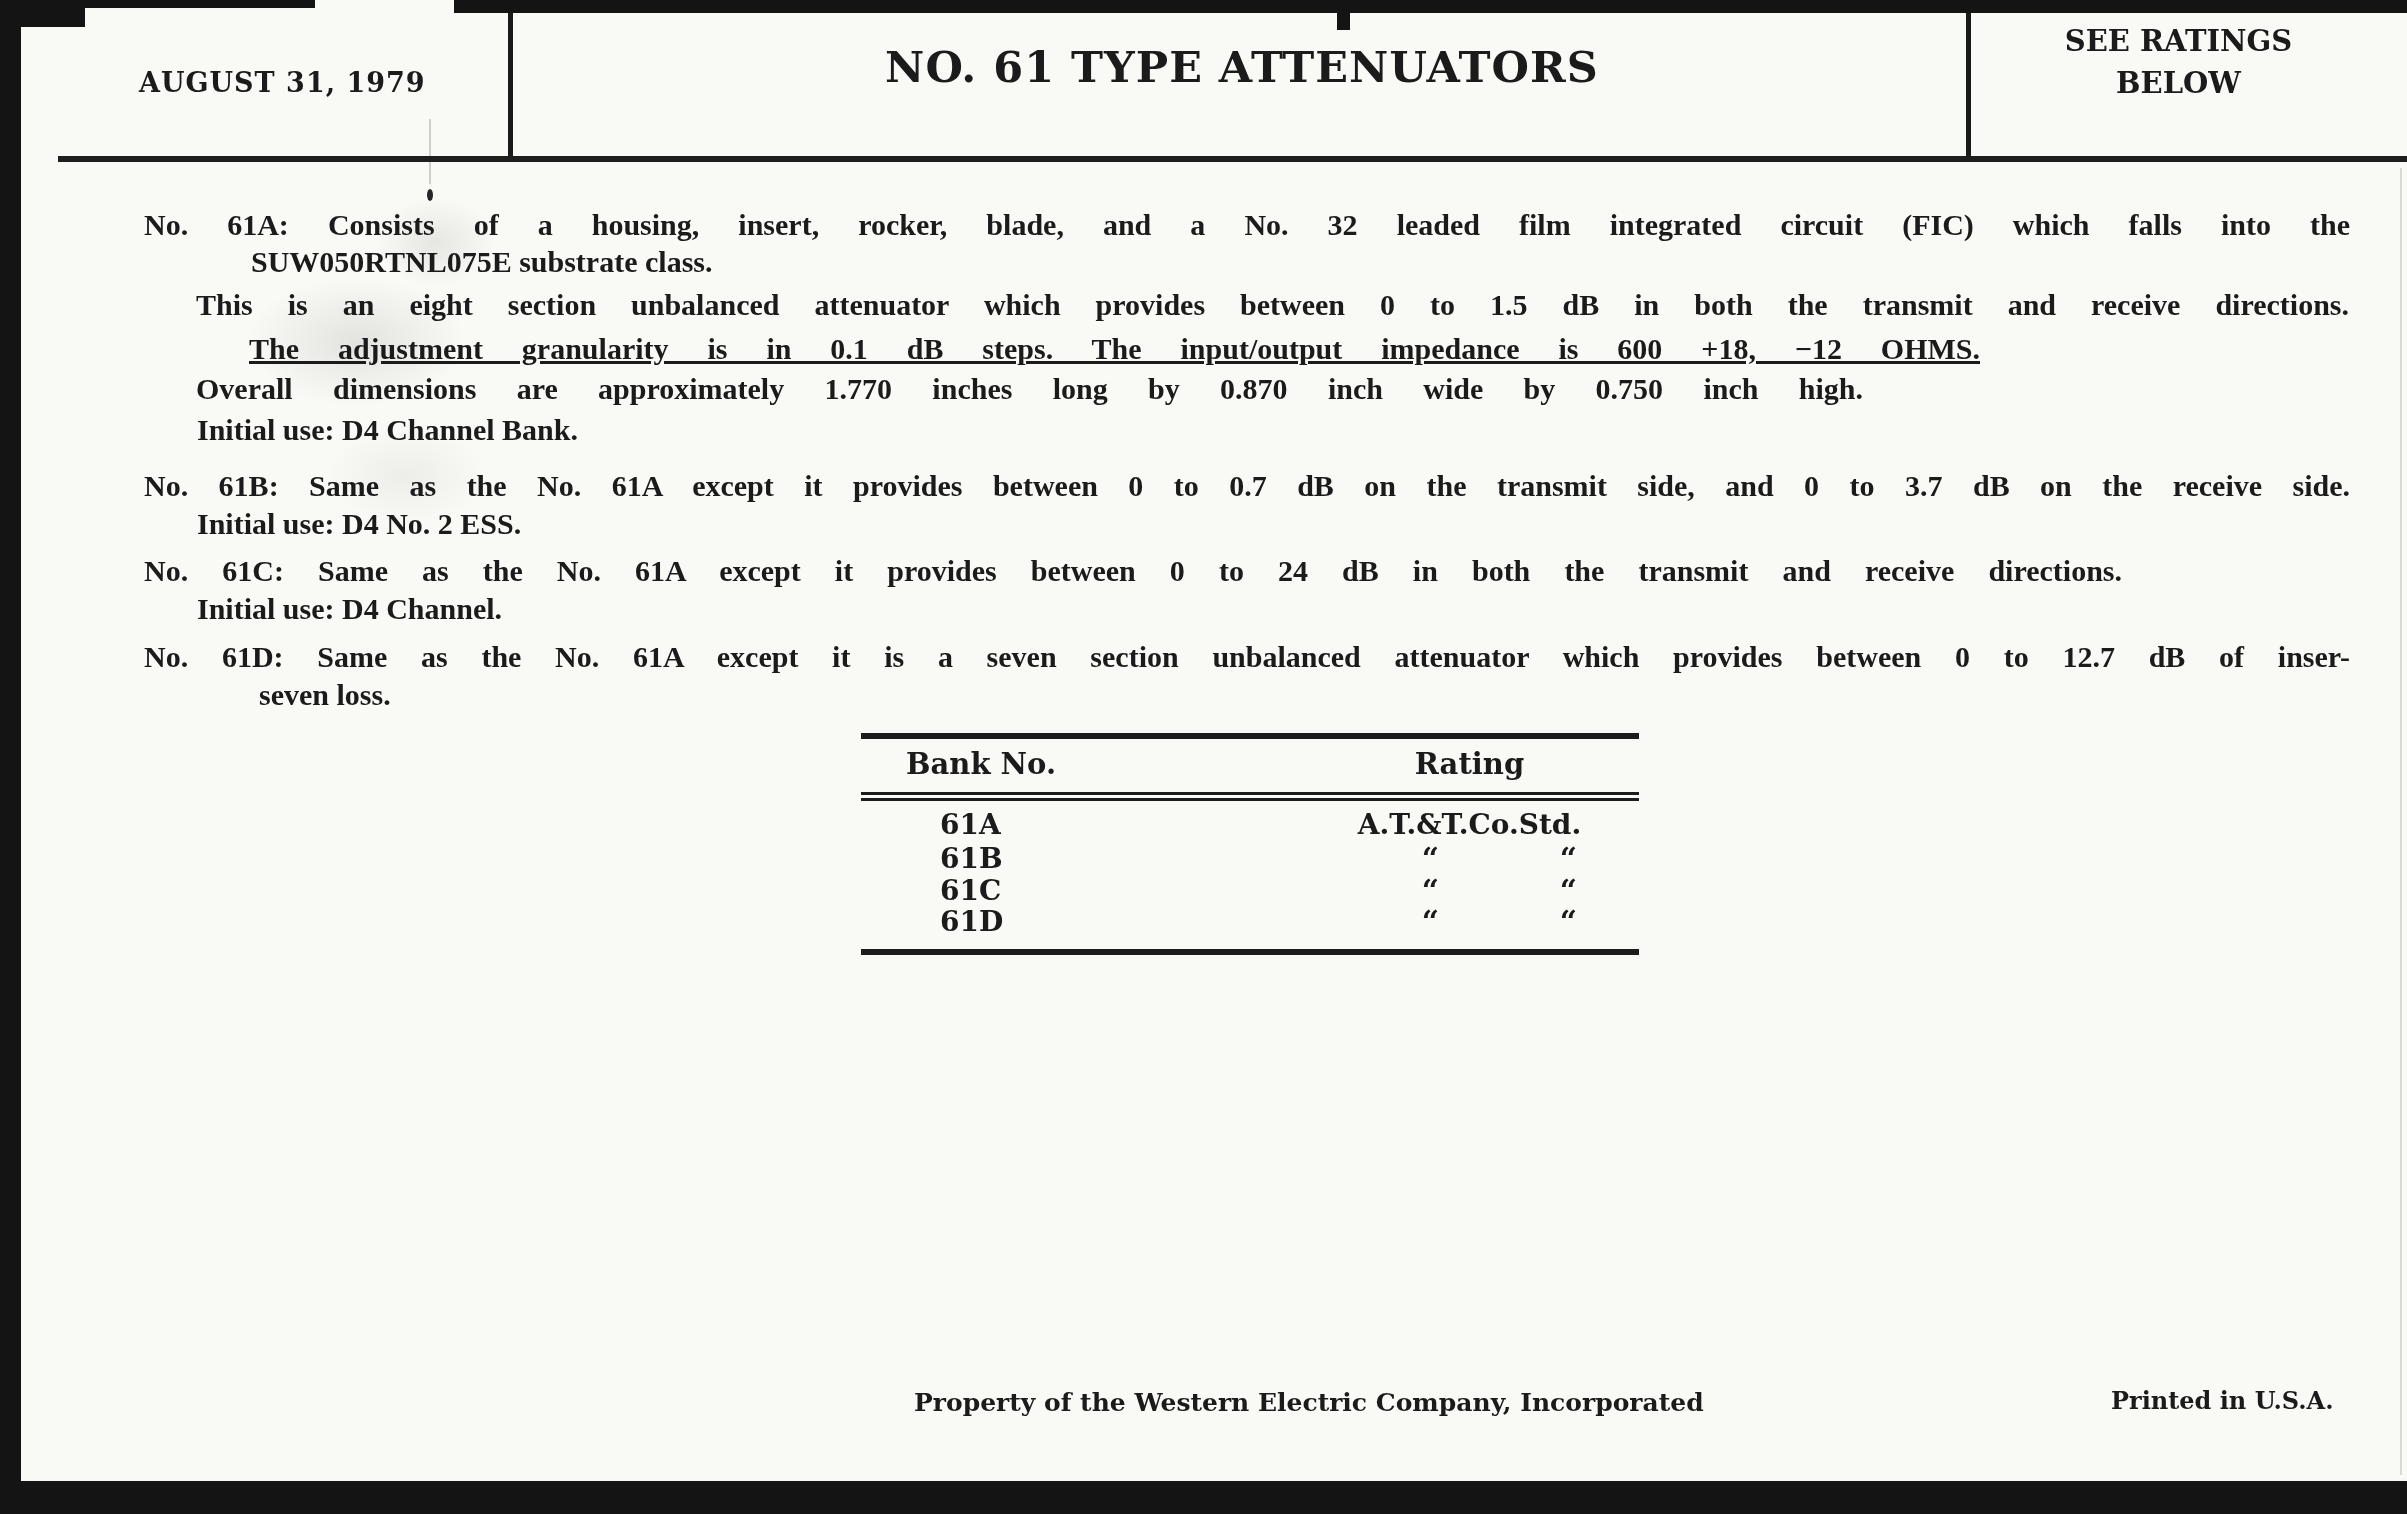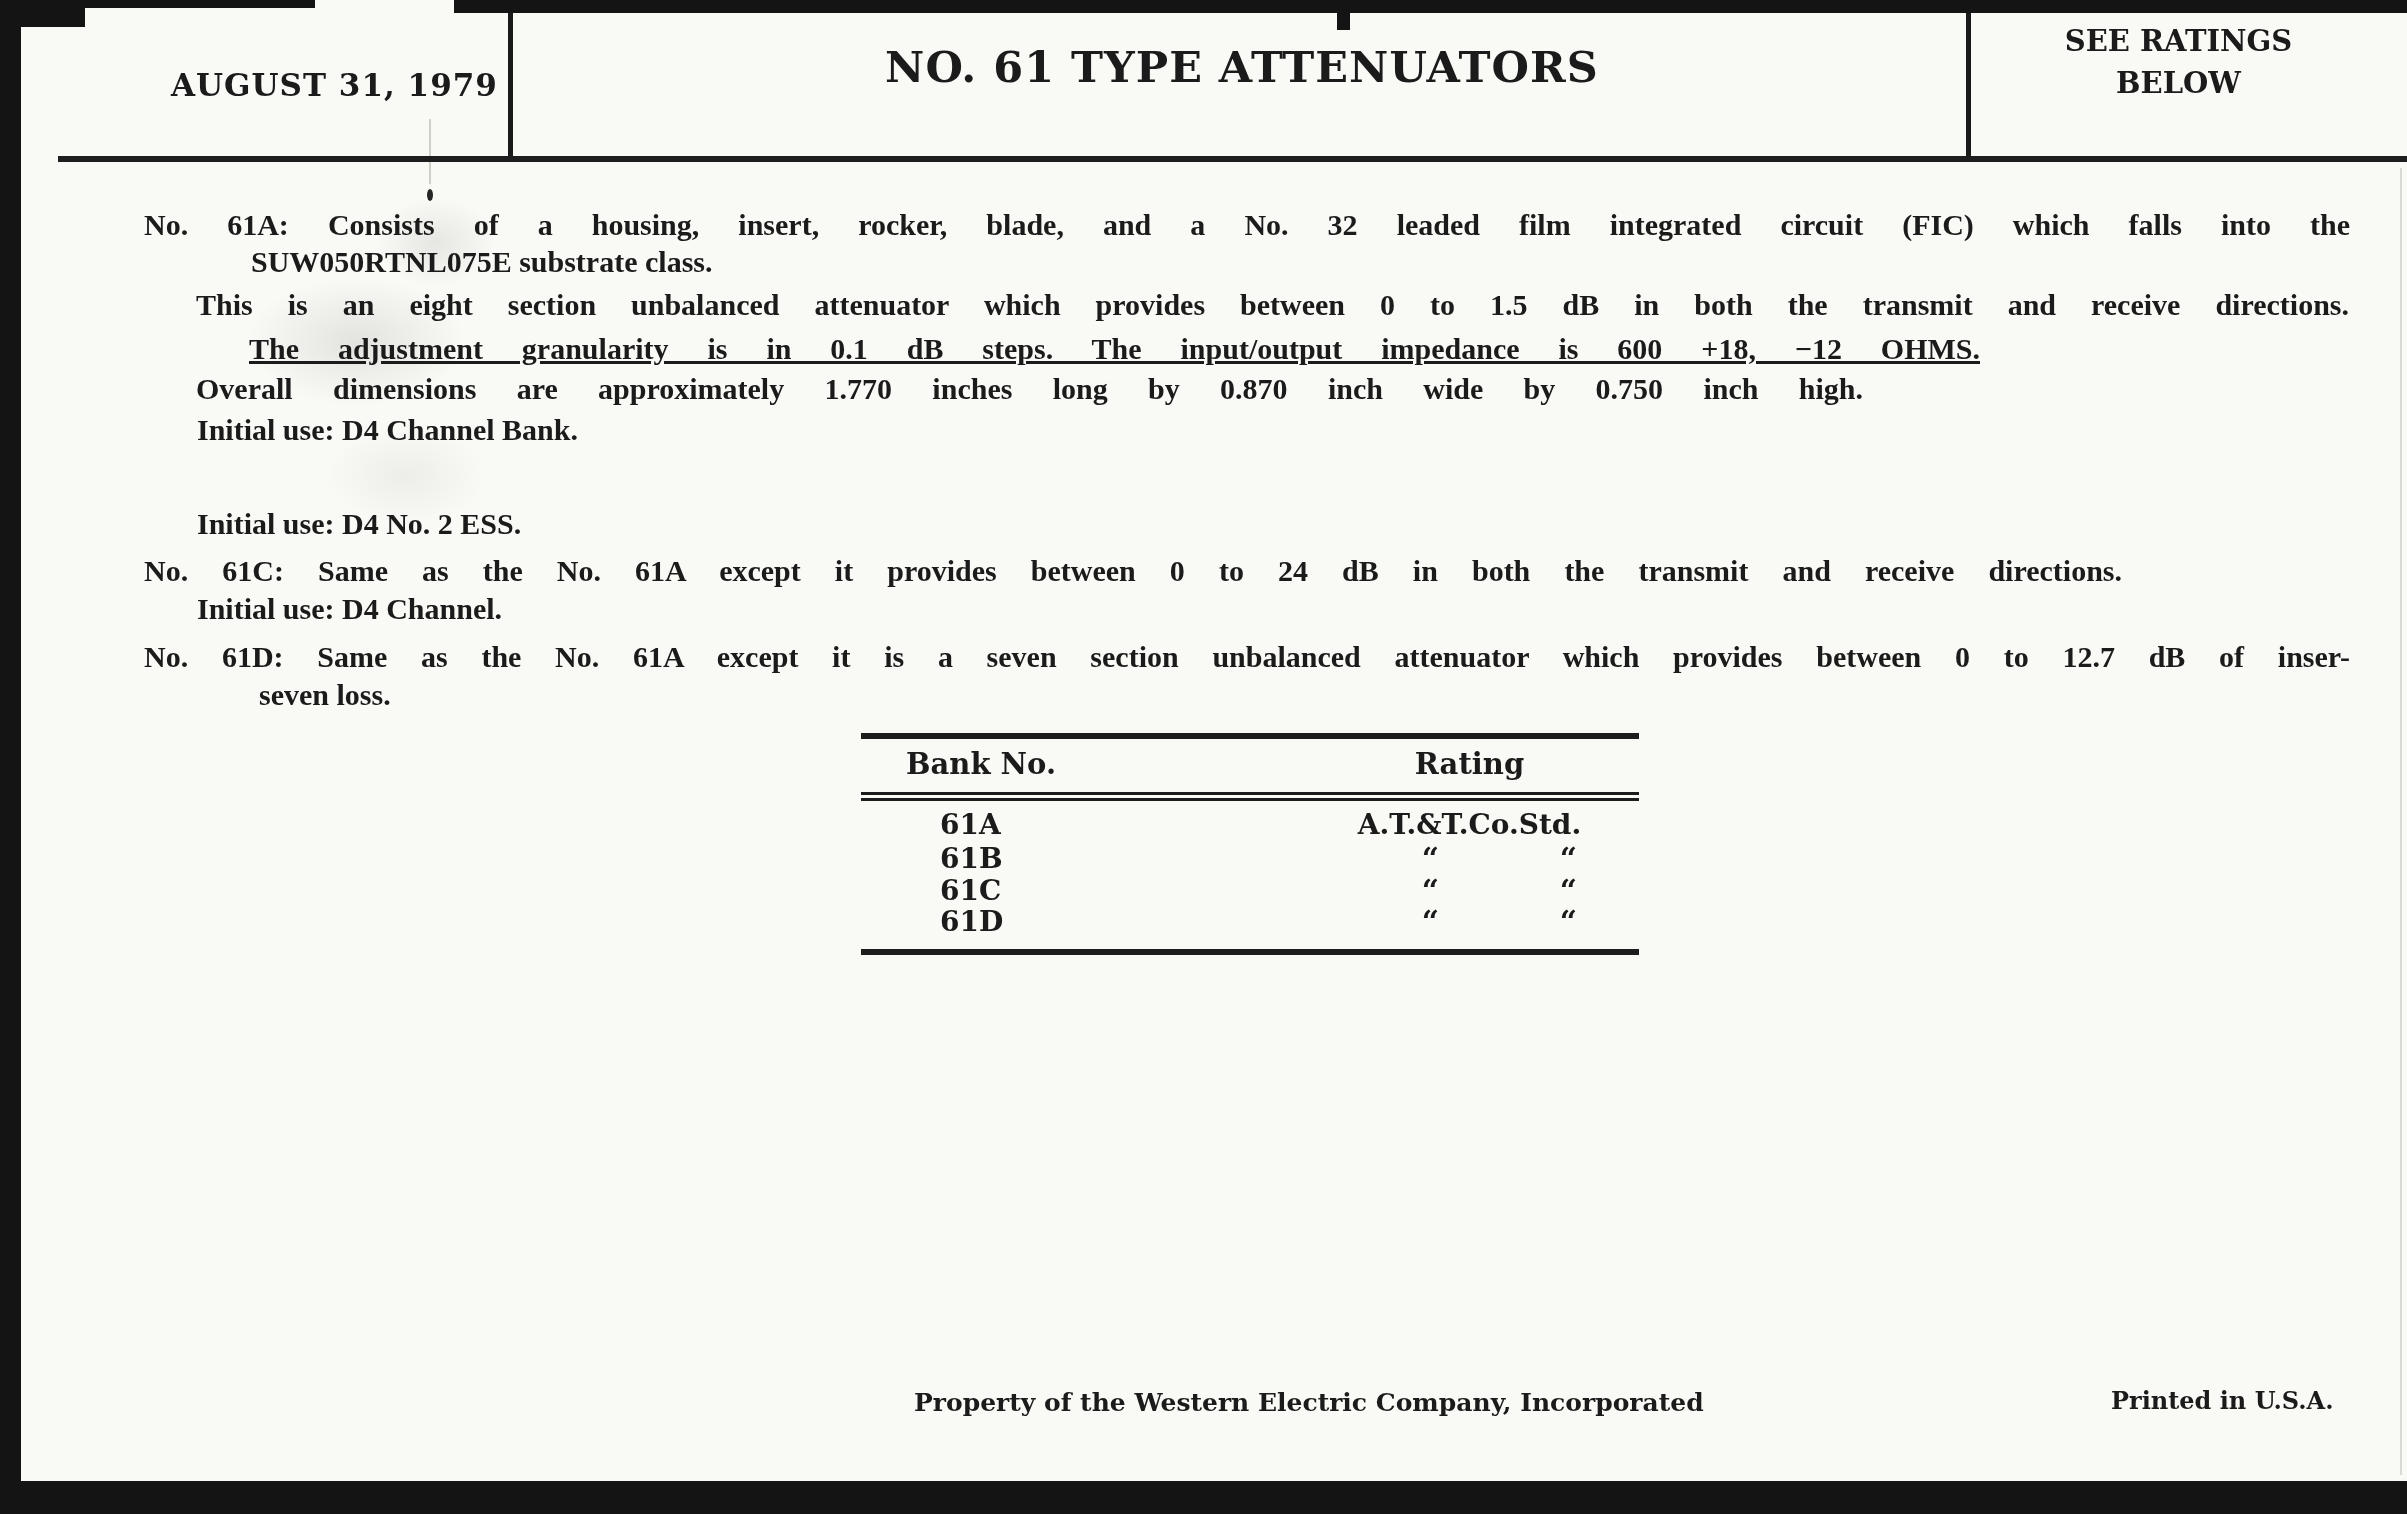--- a/index.html
+++ b/index.html
@@ -9,21 +9,21 @@
   
   .art{position:absolute;background:#141414;}
   .band-left{left:0;top:0;width:21px;height:1515px;}
   .block-topleft{left:0;top:0;width:85px;height:27px;}
   .strip-thin{left:85px;top:0;width:230px;height:8px;}
   .strip-main{left:454px;top:0;width:1953px;height:13px;}
   .notch{left:1337px;top:0;width:13px;height:30px;}
   .band-bottom{left:0;top:1481px;width:2408px;height:34px;}
   
   .hdr-text{position:absolute;font-weight:bold;white-space:nowrap;font-family:"DejaVu Serif","Liberation Serif",serif;}
-  .date{left:139px;top:67px;font-size:31px;letter-spacing:1px;margin-left:32px;}
+  .date{left:139px;top:67px;font-size:27px;letter-spacing:1px;}
   .title{left:762px;top:42px;width:960px;text-align:center;font-size:43px;letter-spacing:1px;}
   .note{left:2020px;top:20px;width:317px;text-align:center;font-size:29px;line-height:42px;white-space:normal;}
   .vdiv{position:absolute;width:5px;background:#1a1a1a;}
   .vdiv1{left:508px;top:6px;height:152px;}
   .vdiv2{left:1966px;top:0;height:158px;}
   .hrule{position:absolute;left:58px;top:156px;width:2349px;height:6px;background:#1e1e1e;}
   
   .bl{position:absolute;font-weight:bold;font-size:30px;line-height:37px;white-space:nowrap;}
   .jst{white-space:normal;text-align:justify;text-align-last:justify;overflow:hidden;max-height:37px;}
   .l0{top:206px;left:144px;width:2206px;}
@@ -93,20 +93,21 @@
   <div class="vdiv vdiv1"></div>
   <div class="vdiv vdiv2"></div>
   <div class="hrule"></div>
 
   <div class="bl jst l0">No. 61A: Consists of a housing, insert, rocker, blade, and a No. 32 leaded film integrated circuit (FIC) which falls into the</div>
   <div class="bl l1">SUW050RTNL075E substrate class.</div>
   <div class="bl jst l2">This is an eight section unbalanced attenuator which provides between 0 to 1.5 dB in both the transmit and receive directions.</div>
   <div class="bl jst l3">The adjustment granularity is in 0.1 dB steps. The input/output impedance is 600 +18, −12 OHMS.</div>
   <div class="bl jst l4">Overall dimensions are approximately 1.770 inches long by 0.870 inch wide by 0.750 inch high.</div>
   <div class="bl l5">Initial use: D4 Channel Bank.</div>
+  <div class="bl jst l6">No. 61B: Same as the No. 61A except it provides between 0 to 0.7 dB on the transmit side, and 0 to 3.7 dB on the receive side.</div>
   <div class="bl l7">Initial use: D4 No. 2 ESS.</div>
   <div class="bl jst l8">No. 61C: Same as the No. 61A except it provides between 0 to 24 dB in both the transmit and receive directions.</div>
   <div class="bl l9">Initial use: D4 Channel.</div>
   <div class="bl jst l10">No. 61D: Same as the No. 61A except it is a seven section unbalanced attenuator which provides between 0 to 12.7 dB of inser-</div>
   <div class="bl l11">seven loss.</div>
 
   <div class="rtable">
     <div class="t-rule t-top"></div>
     <div class="t-h t-h-code">Bank No.</div>
     <div class="t-h t-h-rating">Rating</div>

